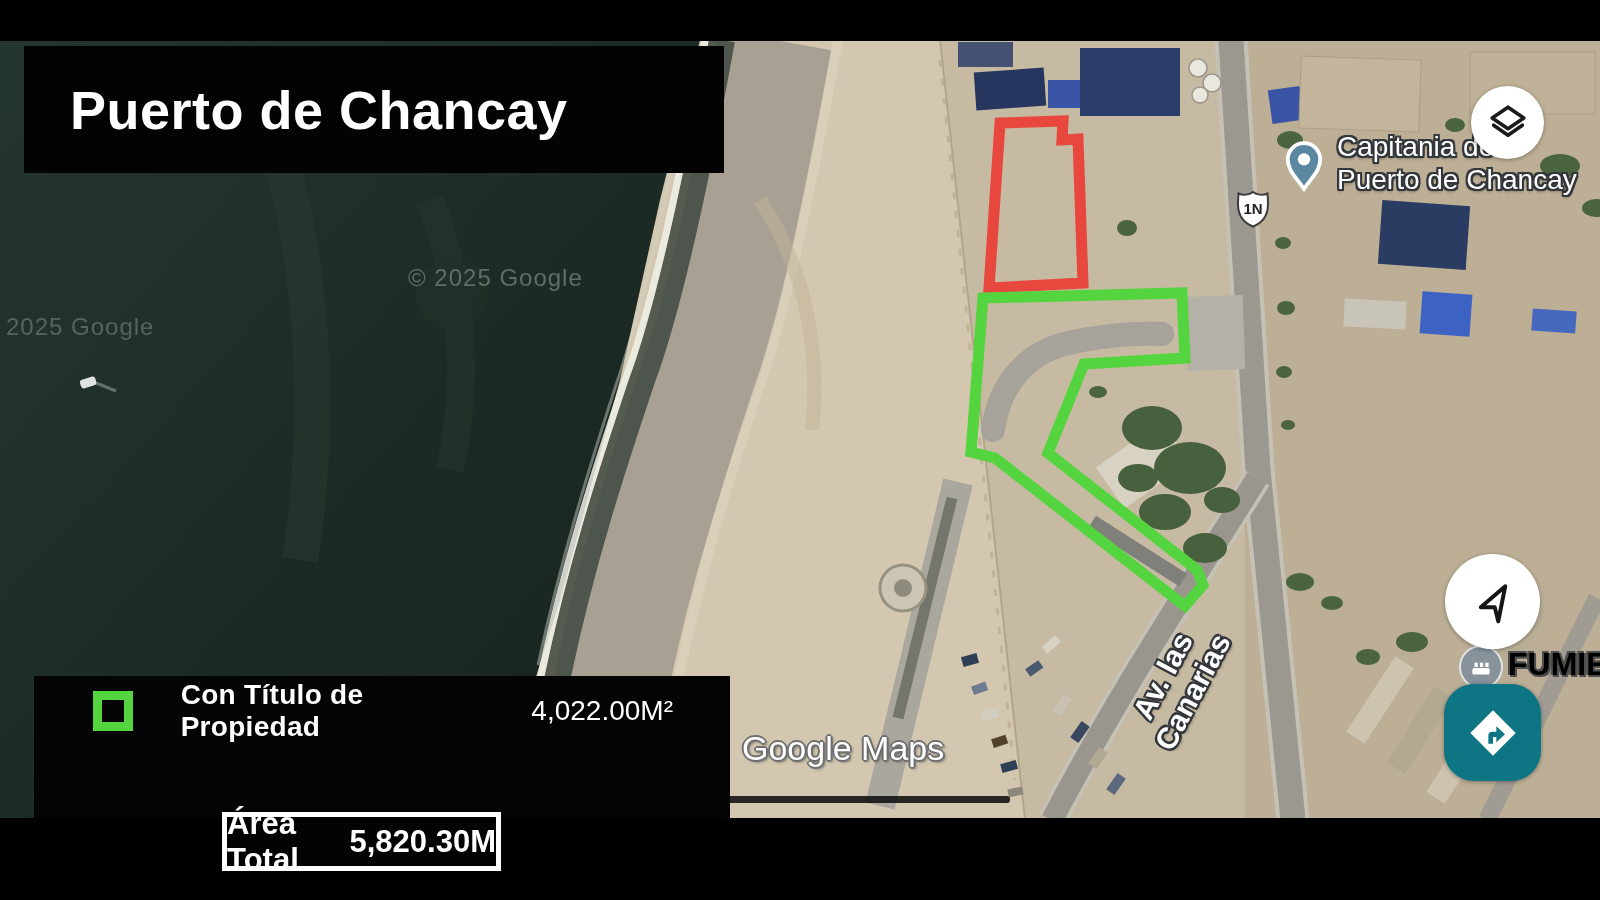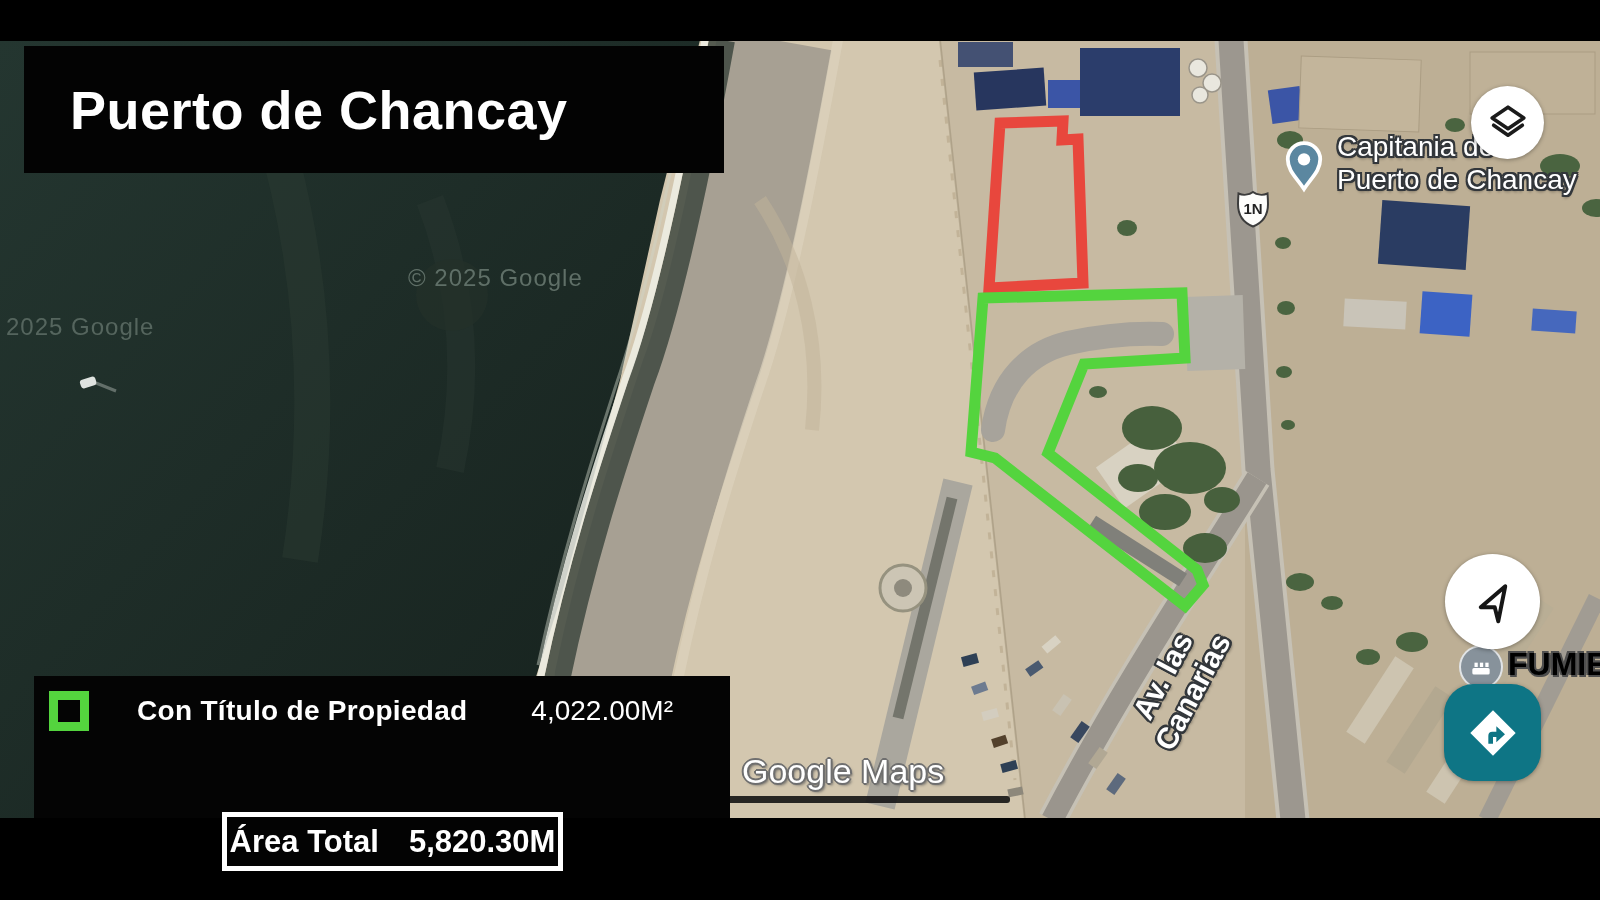--- a/index.html
+++ b/index.html
@@ -3,21 +3,21 @@
 <meta charset="utf-8">
 <style>
   html,body{margin:0;padding:0;background:#000;}
   #stage{position:relative;width:1600px;height:900px;overflow:hidden;background:#000;
          font-family:"Liberation Sans","DejaVu Sans",sans-serif;}
   .abs{position:absolute;}
   
   #map-svg{left:0;top:0;z-index:0;}
   
   .wm{color:#5f6f67;font-size:24px;letter-spacing:1px;z-index:2;}
-  #wm-brand{left:742px;top:752px;font-size:34px;font-weight:500;color:#fff;z-index:2;
+  #wm-brand{left:742px;top:729px;font-size:34px;font-weight:500;color:#fff;z-index:2;
     text-shadow:-2px 0 0 #6f6f6f,2px 0 0 #6f6f6f,0 -2px 0 #6f6f6f,0 2px 0 #6f6f6f,
                 -1px -1px 0 #6f6f6f,1px -1px 0 #6f6f6f,-1px 1px 0 #6f6f6f,2px 2px 3px #5a5a5a;}
   .maplabel{color:#fff;z-index:2;
     text-shadow:-2px 0 0 #33373b,2px 0 0 #33373b,0 -2px 0 #33373b,0 2px 0 #33373b,
                 -2px -2px 0 #33373b,2px -2px 0 #33373b,-2px 2px 0 #33373b,2px 2px 0 #33373b,0 3px 3px rgba(0,0,0,.4);}
   #poi-capitania{left:1337px;top:130px;font-size:28px;line-height:33px;font-weight:500;width:300px;}
   #street-label{left:1068px;top:650px;width:220px;text-align:center;font-size:30px;font-weight:600;
                 transform:rotate(-62deg);}
   #poi-fumiex-text{left:1508px;top:646px;font-size:32px;font-weight:600;
     text-shadow:-2px 0 0 #4e4e4e,2px 0 0 #4e4e4e,0 -2px 0 #4e4e4e,0 2px 0 #4e4e4e,
@@ -34,28 +34,28 @@
   #btn-compass{left:1445px;top:554px;width:95px;height:95px;border-radius:50%;background:#fff;}
   #btn-directions{left:1444px;top:684px;width:97px;height:97px;border-radius:30px;background:#0e7585;}
   
   #bar-top{left:0;top:0;width:1600px;height:41px;background:#000;z-index:5;}
   #bar-bottom{left:0;top:818px;width:1600px;height:82px;background:#000;z-index:5;}
   #title-box{left:24px;top:46px;width:700px;height:127px;background:#030303;z-index:6;
              display:flex;align-items:center;}
   #title-box h1{margin:0 0 0 46px;font-size:54px;font-weight:bold;color:#fff;letter-spacing:.5px;}
   #legend{left:34px;top:676px;width:696px;height:142px;background:#040404;z-index:6;
           display:flex;flex-direction:column;padding-top:14px;box-sizing:border-box;gap:25px;}
-  .lrow{display:flex;align-items:center;height:42px;}
+  .lrow{display:flex;align-items:center;height:42px;padding-left:44px;}
   .sq{width:40px;height:40px;box-sizing:border-box;margin-left:15px;background:transparent;}
   .sq-green{border:9px solid #54d43e;}
   .sq-red{border:9px solid #e8473d;}
   .llabel{margin-left:48px;font-size:28px;font-weight:bold;color:#fff;letter-spacing:.3px;}
   .lvalue{margin-left:auto;margin-right:57px;width:170px;text-align:right;
           font-size:28px;font-weight:normal;color:#fff;}
-  #total-box{left:222px;top:812px;width:341px;height:59px;background:#030303;border:5px solid #fff;
+  #total-box{left:222px;top:812px;width:279px;height:59px;background:#030303;border:5px solid #fff;
              z-index:7;display:flex;align-items:center;justify-content:center;gap:30px;box-sizing:border-box;}
   #total-box span{font-size:31px;font-weight:bold;color:#fff;}
 </style>
 </head>
 <body>
 
 <div id="stage">
 
   <svg id="map-svg" class="abs" width="1600" height="900" viewBox="0 0 1600 900">
     <defs>

